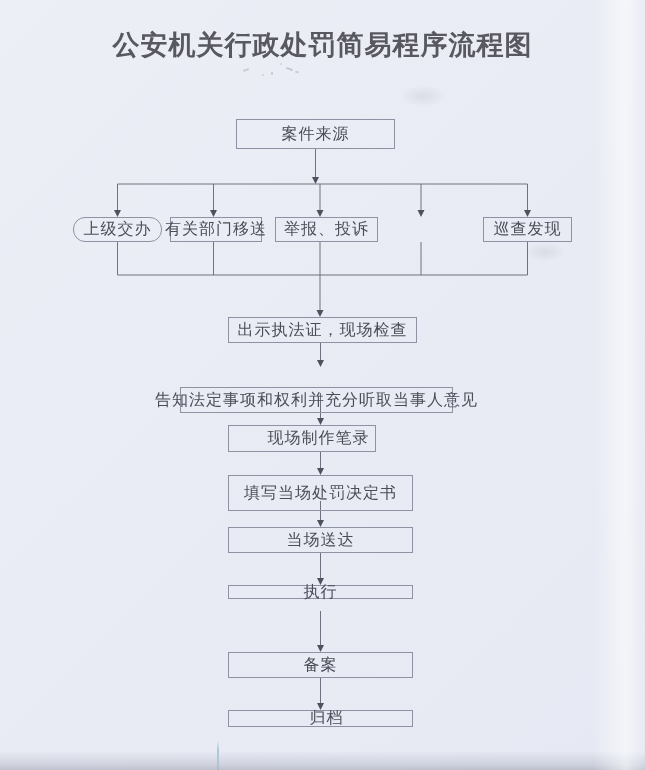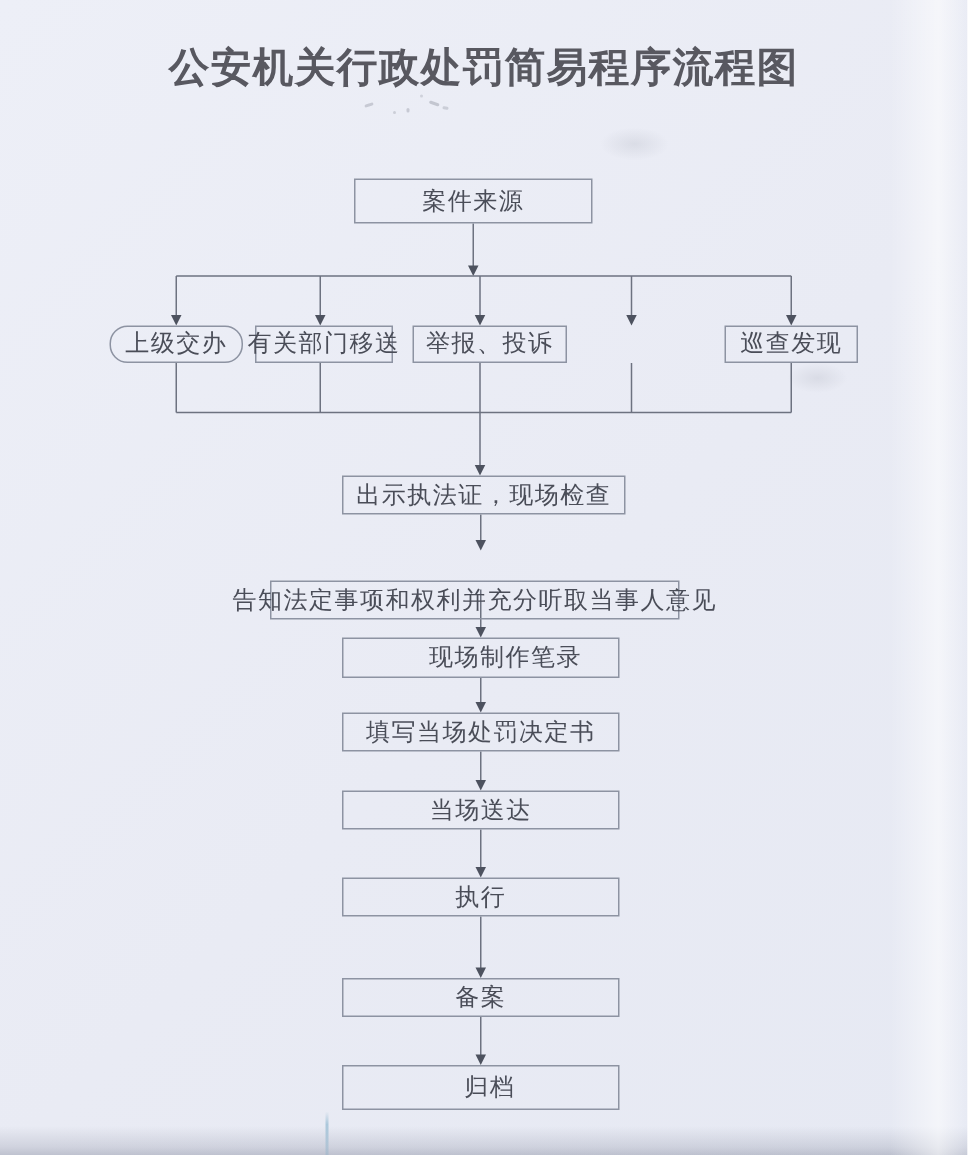--- a/index.html
+++ b/index.html
@@ -169,20 +169,20 @@
 
   <div class="node" style="left:236px; top:119px; width:159px; height:30px;">案件来源</div>
 
   <div class="node" style="left:73px; top:217px; width:89px; height:25px;border-radius:12px;">上级交办</div>
   <div class="node" style="left:170px; top:217px; width:92px; height:25px;">有关部门移送</div>
   <div class="node" style="left:275px; top:217px; width:103px; height:25px;">举报、投诉</div>
   <div class="node" style="left:483px; top:217px; width:89px; height:25px;">巡查发现</div>
 
   <div class="node" style="left:228px; top:317px; width:189px; height:26px;">出示执法证，现场检查</div>
   <div class="node" style="left:180px; top:367px; width:273px; height:26px;margin-top:20px;">告知法定事项和权利并充分听取当事人意见</div>
-  <div class="node" style="left:228px; top:425px; width:185px; height:27px;padding-left:33px;">现场制作笔录</div>
-  <div class="node" style="left:228px; top:475px; width:185px; height:26px;">填写当场处罚决定书</div>
+  <div class="node" style="left:228px; top:425px; width:148px; height:27px;padding-left:33px;">现场制作笔录</div>
+  <div class="node" style="left:228px; top:475px; width:185px; height:36px;">填写当场处罚决定书</div>
   <div class="node" style="left:228px; top:527px; width:185px; height:26px;">当场送达</div>
-  <div class="node" style="left:228px; top:585px; width:185px; height:26px;">执行</div>
+  <div class="node" style="left:228px; top:585px; width:185px; height:14px;">执行</div>
   <div class="node" style="left:228px; top:652px; width:185px; height:26px;">备案</div>
-  <div class="node" style="left:228px; top:710px; width:185px; height:30px;padding-left:12px;">归档</div>
+  <div class="node" style="left:228px; top:710px; width:185px; height:17px;padding-left:12px;">归档</div>
 
 </div>
 
 </body></html>

